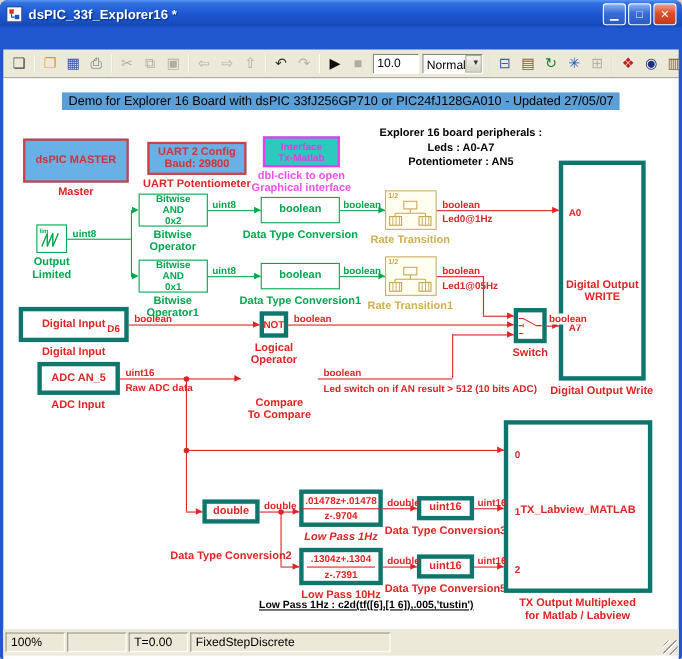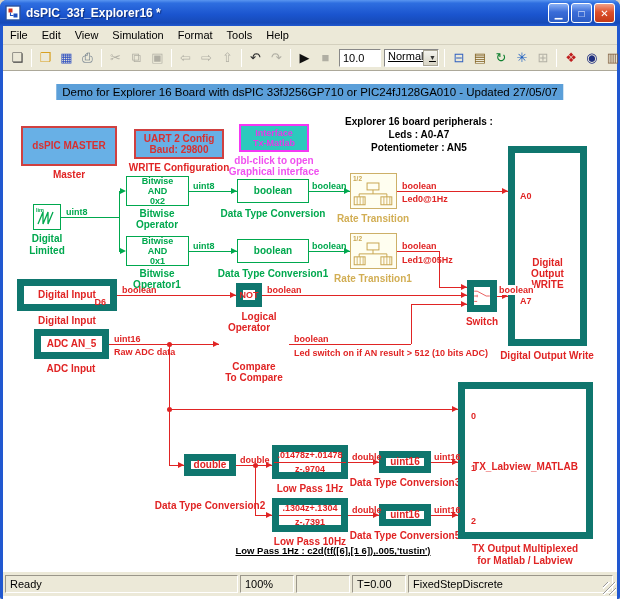--- a/index.html
+++ b/index.html
@@ -27,31 +27,31 @@
   
   #toolbar{position:absolute;left:3px;top:45px;right:3px;height:26px;background:#ece9d8;
     display:flex;align-items:center;border-bottom:1px solid #aca899;padding-left:4px;}
   .tbtn{width:19px;height:19px;display:flex;align-items:center;justify-content:center;
     font-size:13px;color:#444;flex:0 0 19px;margin:0 1px;}
   .tbtn.dis{opacity:.35;filter:grayscale(100%);}
   .tsep{width:1px;height:18px;background:#aca899;border-right:1px solid #fff;margin:0 3px;flex:0 0 1px;}
   #sim-time{width:42px;height:18px;border:1px solid;border-color:#888 #fff #fff #888;
     font-family:"Liberation Sans",sans-serif;font-size:11px;padding:1px 3px;margin:0 3px;background:#fff;}
   #sim-mode{width:66px;height:18px;background:#fff;border:1px solid;border-color:#888 #fff #fff #888;
-    display:flex;align-items:flex-start;font-size:11px;margin-right:2px;text-decoration:underline;}
+    display:flex;align-items:flex-end;font-size:11px;margin-right:2px;}
   #sim-mode span{flex:1;padding-left:3px;}
   #sim-mode .dd{width:15px;height:16px;background:linear-gradient(180deg,#f4f3ee,#d8d4c4);
     border:1px solid #aca899;display:flex;align-items:center;justify-content:center;font-size:7px;color:#333;}
   
   #canvas{position:absolute;left:3px;top:71px;width:614px;height:580px;background:#fff;overflow:hidden;
     font-weight:bold;}
   .blk{position:absolute;background:#fff;display:flex;flex-direction:column;align-items:center;
     justify-content:center;text-align:center;font-weight:bold;line-height:1.12;font-size:10px;}
   .g{color:#00a84e;border:1px solid #00a84e;}
-  .r{color:#e02424;border:7px solid #0f766e;}
+  .r{color:#e02424;border:4px solid #0f766e;}
   .blue{background:#68b0e6;border:2px solid #d04040;color:#d83030;}
   .cy{background:#2cc9bd;border:2px solid #f437f4;color:#e838e8;}
   .rt{background:#fffef0;border:1px solid #cdb068;color:#c8a652;}
   .lab{position:absolute;font-weight:bold;font-size:10px;white-space:nowrap;
     transform:translateX(-50%);text-align:center;line-height:1.15;}
   .lab.g2{color:#00a84e;}  .lab.r2{color:#e02424;}  .lab.m2{color:#f050f0;}  .lab.t2{color:#d2ae54;}
   .sig{position:absolute;font-weight:bold;font-size:9px;white-space:nowrap;z-index:3;}
   .sig.g2{color:#00a84e;} .sig.r2{color:#e02424;}
   .ln{position:absolute;}
   .gl{background:#00a84e;} .rl{background:#e02424;}
@@ -65,21 +65,21 @@
     color:#000;font-size:11.5px;font-weight:normal;padding:2px 6px;white-space:nowrap;}
   .frac .num{border-bottom:1px solid #e02424;padding:0 4px 1px 4px;font-size:9px;}
   .frac .den{padding-top:1px;font-size:9px;}
   .portlab{position:absolute;font-size:9px;font-weight:bold;color:#e02424;}
   
   #statusbar{position:absolute;left:3px;top:572px;right:3px;height:24px;background:#ece9d8;
     display:flex;align-items:center;font-size:11px;color:#000;font-weight:normal;padding:2px;}
   .spanel{height:18px;border:1px solid;border-color:#9a968a #fff #fff #9a968a;
     display:flex;align-items:center;padding:0 4px;margin-right:2px;background:#ece9d8;white-space:nowrap;overflow:hidden;}
   #sp-ready{flex:1;}
-  #sp-zoom{width:54px;} #sp-blank{width:54px;} #sp-time{width:54px;} #sp-solver{width:205px;}
+  #sp-zoom{width:54px;} #sp-blank{width:54px;} #sp-time{width:54px;} #sp-solver{width:182px;}
   #grip{position:absolute;right:1px;bottom:1px;width:13px;height:13px;
     background:repeating-linear-gradient(135deg,transparent 0 3px,#999 3px 4px,#fff 4px 5px);}
 </style>
 </head>
 <body>
 
 <div id="win">
 
   <div id="titlebar">
     <svg id="app-icon" viewBox="0 0 16 16">
@@ -87,29 +87,20 @@
       <rect x="3.5" y="3.5" width="4" height="4" fill="#d03020"></rect>
       <rect x="8.5" y="8.5" width="4" height="4" fill="#2050c0"></rect>
       <path d="M5.5 7.5 L5.5 10.5 L8.5 10.5" stroke="#2050c0" stroke-width="1.1" fill="none"></path>
     </svg>
     <span id="title-text">dsPIC_33f_Explorer16 *</span>
     <span class="winbtn">▁</span>
     <span class="winbtn">□</span>
     <span class="winbtn close">✕</span>
   </div>
 
-  <div id="menubar">
-    <span class="menu-item">File</span>
-    <span class="menu-item">Edit</span>
-    <span class="menu-item">View</span>
-    <span class="menu-item">Simulation</span>
-    <span class="menu-item">Format</span>
-    <span class="menu-item">Tools</span>
-    <span class="menu-item">Help</span>
-  </div>
 
   <div id="toolbar">
     <span class="tbtn">❏</span>
     <span class="tsep"></span>
     <span class="tbtn" style="color:#d8a020">❐</span>
     <span class="tbtn" style="color:#3050c0">▦</span>
     <span class="tbtn" style="color:#607080">⎙</span>
     <span class="tsep"></span>
     <span class="tbtn dis">✂</span>
     <span class="tbtn dis">⧉</span>
@@ -148,42 +139,42 @@
 
     <div class="blk blue" style="left:18px;top:55px;width:96px;height:40px;">
       <span>dsPIC MASTER</span>
     </div>
     <div class="lab r2" style="left:66px;top:98px;">Master</div>
 
     <div class="blk blue" style="left:131px;top:58px;width:90px;height:30px;">
       <span>UART 2 Config</span>
       <span>Baud: 29800</span>
     </div>
-    <div class="lab r2" style="left:176px;top:91px;">WRITE Configuration</div>
+    <div class="lab r2" style="left:176px;top:91px;">UART Potentiometer</div>
 
     <div class="blk cy" style="left:236px;top:53px;width:70px;height:28px;font-size:9px;">
       <span>Interface</span>
       <span>Tx-Matlab</span>
     </div>
     <div class="lab m2" style="left:271px;top:84px;">dbl-click to open</div>
     <div class="lab m2" style="left:271px;top:95px;">Graphical interface</div>
 
     <div class="anno" style="left:416px;top:44px;">
       <div>Explorer 16 board peripherals :</div>
       <div>Leds : A0-A7</div>
       <div>Potentiometer : AN5</div>
     </div>
 
     <div class="blk g" style="left:30px;top:133px;width:28px;height:26px;padding:0;">
       <svg width="24" height="22" viewBox="0 0 24 22">
         <text x="1" y="6" font-size="5.5" fill="#00a84e" font-family="Liberation Sans,sans-serif">lim</text>
         <path d="M3 18 L8 6 L8 18 L13 6 L13 18 L18 6" stroke="#00a84e" stroke-width="1.3" fill="none"></path>
       </svg>
     </div>
-    <div class="lab g2" style="left:44px;top:162px;">Digital</div>
+    <div class="lab g2" style="left:44px;top:162px;">Output</div>
     <div class="lab g2" style="left:44px;top:174px;">Limited</div>
 
     <div class="blk g" style="left:123px;top:105px;width:63px;height:30px;font-size:9px;">
       <span>Bitwise</span>
       <span>AND</span>
       <span>0x2</span>
     </div>
     <div class="lab g2" style="left:154px;top:137px;">Bitwise</div>
     <div class="lab g2" style="left:154px;top:148px;">Operator</div>
 
@@ -231,21 +222,21 @@
 
     <div class="blk r" style="left:14px;top:208px;width:100px;height:32px;">
       <span>Digital Input</span>
       <span class="portlab" style="right:4px;top:11px;">D6</span>
     </div>
     <div class="lab r2" style="left:64px;top:244px;">Digital Input</div>
 
     <div class="blk r" style="left:233px;top:212px;width:26px;height:24px;font-size:9px;">
       <span>NOT</span>
     </div>
-    <div class="lab r2" style="left:256px;top:240px;">Logical</div>
+    <div class="lab r2" style="left:246px;top:240px;">Logical</div>
     <div class="lab r2" style="left:246px;top:251px;">Operator</div>
 
     <div class="blk r" style="left:31px;top:258px;width:75px;height:30px;">
       <span>ADC AN_5</span>
     </div>
     <div class="lab r2" style="left:68px;top:292px;">ADC Input</div>
 
     <div class="lab r2" style="left:251px;top:290px;">Compare</div>
     <div class="lab r2" style="left:251px;top:301px;">To Compare</div>
 
@@ -268,21 +259,21 @@
 
     <div class="blk r" style="left:181px;top:383px;width:52px;height:22px;">
       <span>double</span>
     </div>
     <div class="lab r2" style="left:207px;top:409px;margin-top:20px;">Data Type Conversion2</div>
 
     <div class="blk r frac" style="left:269px;top:374px;width:76px;height:34px;">
       <span class="num">.01478z+.01478</span>
       <span class="den">z-.9704</span>
     </div>
-    <div class="lab r2" style="left:307px;top:412px;">Low Pass 1Hz</div>
+    <div class="lab r2" style="left:307px;top:412px;font-style:italic;">Low Pass 1Hz</div>
 
     <div class="blk r" style="left:376px;top:380px;width:52px;height:22px;">
       <span>uint16</span>
     </div>
     <div class="lab r2" style="left:402px;top:406px;">Data Type Conversion3</div>
 
     <div class="blk r frac" style="left:269px;top:427px;width:76px;height:34px;">
       <span class="num">.1304z+.1304</span>
       <span class="den">z-.7391</span>
     </div>
@@ -387,21 +378,20 @@
 
     <div class="ln rl" style="left:345px;top:444px;width:31px;height:1px;"></div>
     <div class="ar" style="left:370px;top:441px;"></div>
     <span class="sig r2" style="left:349px;top:434px;">double</span>
     <div class="ln rl" style="left:428px;top:444px;width:27px;height:1px;"></div>
     <div class="ar" style="left:449px;top:441px;"></div>
     <span class="sig r2" style="left:431px;top:434px;">uint16</span>
   </div>
 
   <div id="statusbar">
-    <div class="spanel" id="sp-ready">Ready</div>
     <div class="spanel" id="sp-zoom">100%</div>
     <div class="spanel" id="sp-blank"></div>
     <div class="spanel" id="sp-time">T=0.00</div>
     <div class="spanel" id="sp-solver">FixedStepDiscrete</div>
     <div id="grip"></div>
   </div>
 
 </div>
 
 </body></html>

